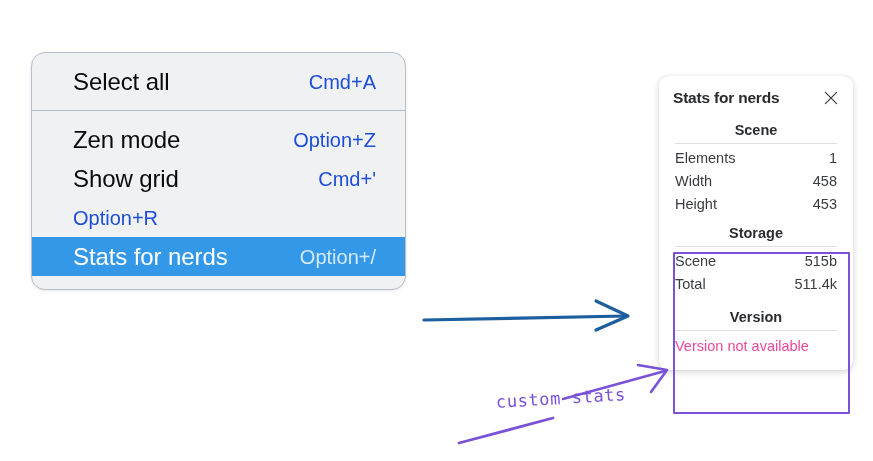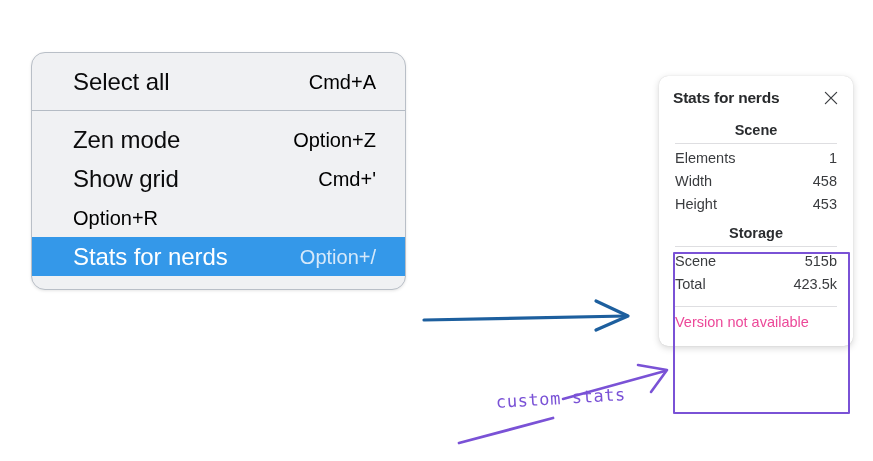--- a/index.html
+++ b/index.html
@@ -48,21 +48,21 @@
     cursor: default;
   }
   .menu-item .label {
     font-size: 24px;
     color: #0b0b0c;
     letter-spacing: -0.1px;
     line-height: 1;
   }
   .menu-item .shortcut {
     font-size: 20px;
-    color: #000000;
+    color: #1d4ed8;
     line-height: 1;
   }
   .menu-item.selected {
     background: #3498e9;
   }
   .menu-item.selected .label { color: #ffffff; }
   .menu-item.selected .shortcut { color: #d6e9fa; }
 
   
   #stats-panel {
@@ -224,25 +224,26 @@
 
   <div style="margin-top:6px;">
     <div class="section-title">Storage</div>
     <div class="hrule"></div>
     <div class="stat-row">
       <span class="k">Scene</span>
       <span class="v">515b</span>
     </div>
     <div class="stat-row">
       <span class="k">Total</span>
-      <span class="v">423.5k</span>
+      <span class="v">511.4k</span>
     </div>
   </div>
 
   <div style="margin-top:9px;">
+    <div class="section-title">Version</div>
     <div class="hrule"></div>
     <div class="plain-row">Version not available</div>
   </div>
 </div>
 
 <div id="custom-stats-highlight"></div>
 
 <svg id="annotations" viewBox="0 0 873 461" xmlns="http://www.w3.org/2000/svg">
 
   <g>

